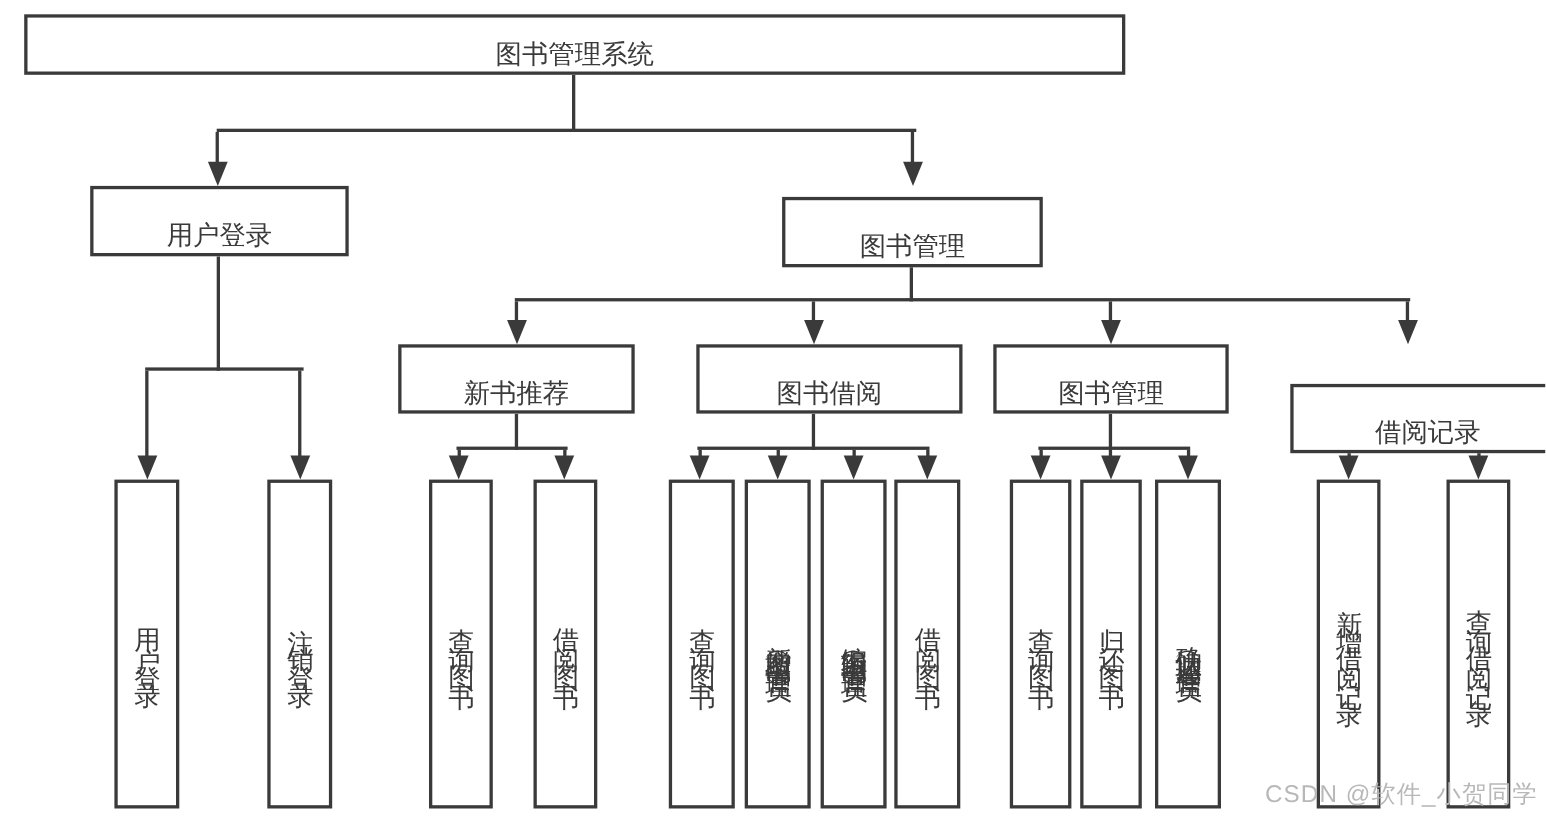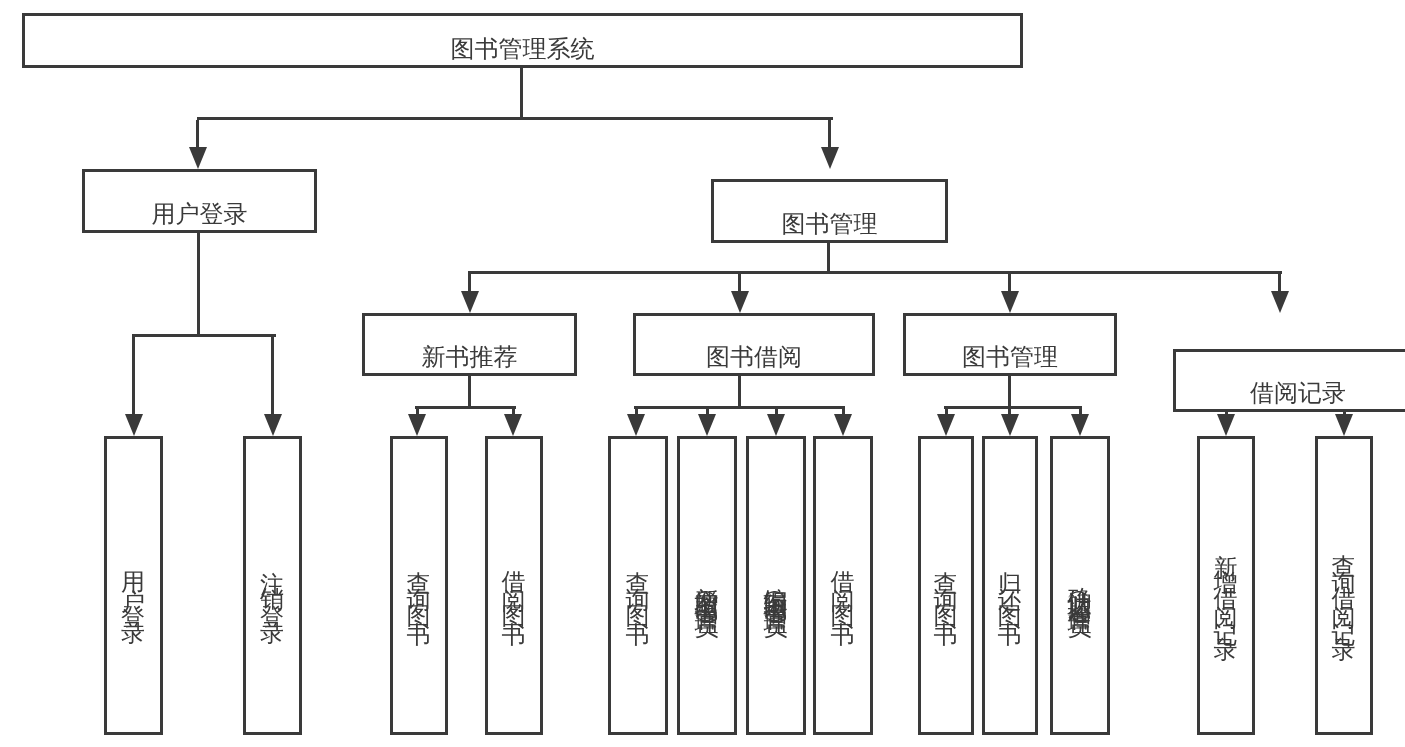--- a/index.html
+++ b/index.html
@@ -180,14 +180,15 @@
     <span class="vtext" style="letter-spacing: 4px;">确认归还（管理员）</span>
   </div>
 
   <div class="vbox" style="left:1197px;width:58px;">
     <span class="vtext" style="letter-spacing: 17px;">新增借阅记录</span>
   </div>
   <div class="vbox" style="left:1315px;width:58px;">
     <span class="vtext" style="letter-spacing: 17px;">查询借阅记录</span>
   </div>
 
+  <div class="watermark">CSDN @软件_小贺同学</div>
 
 </div>
 
 </body></html>

